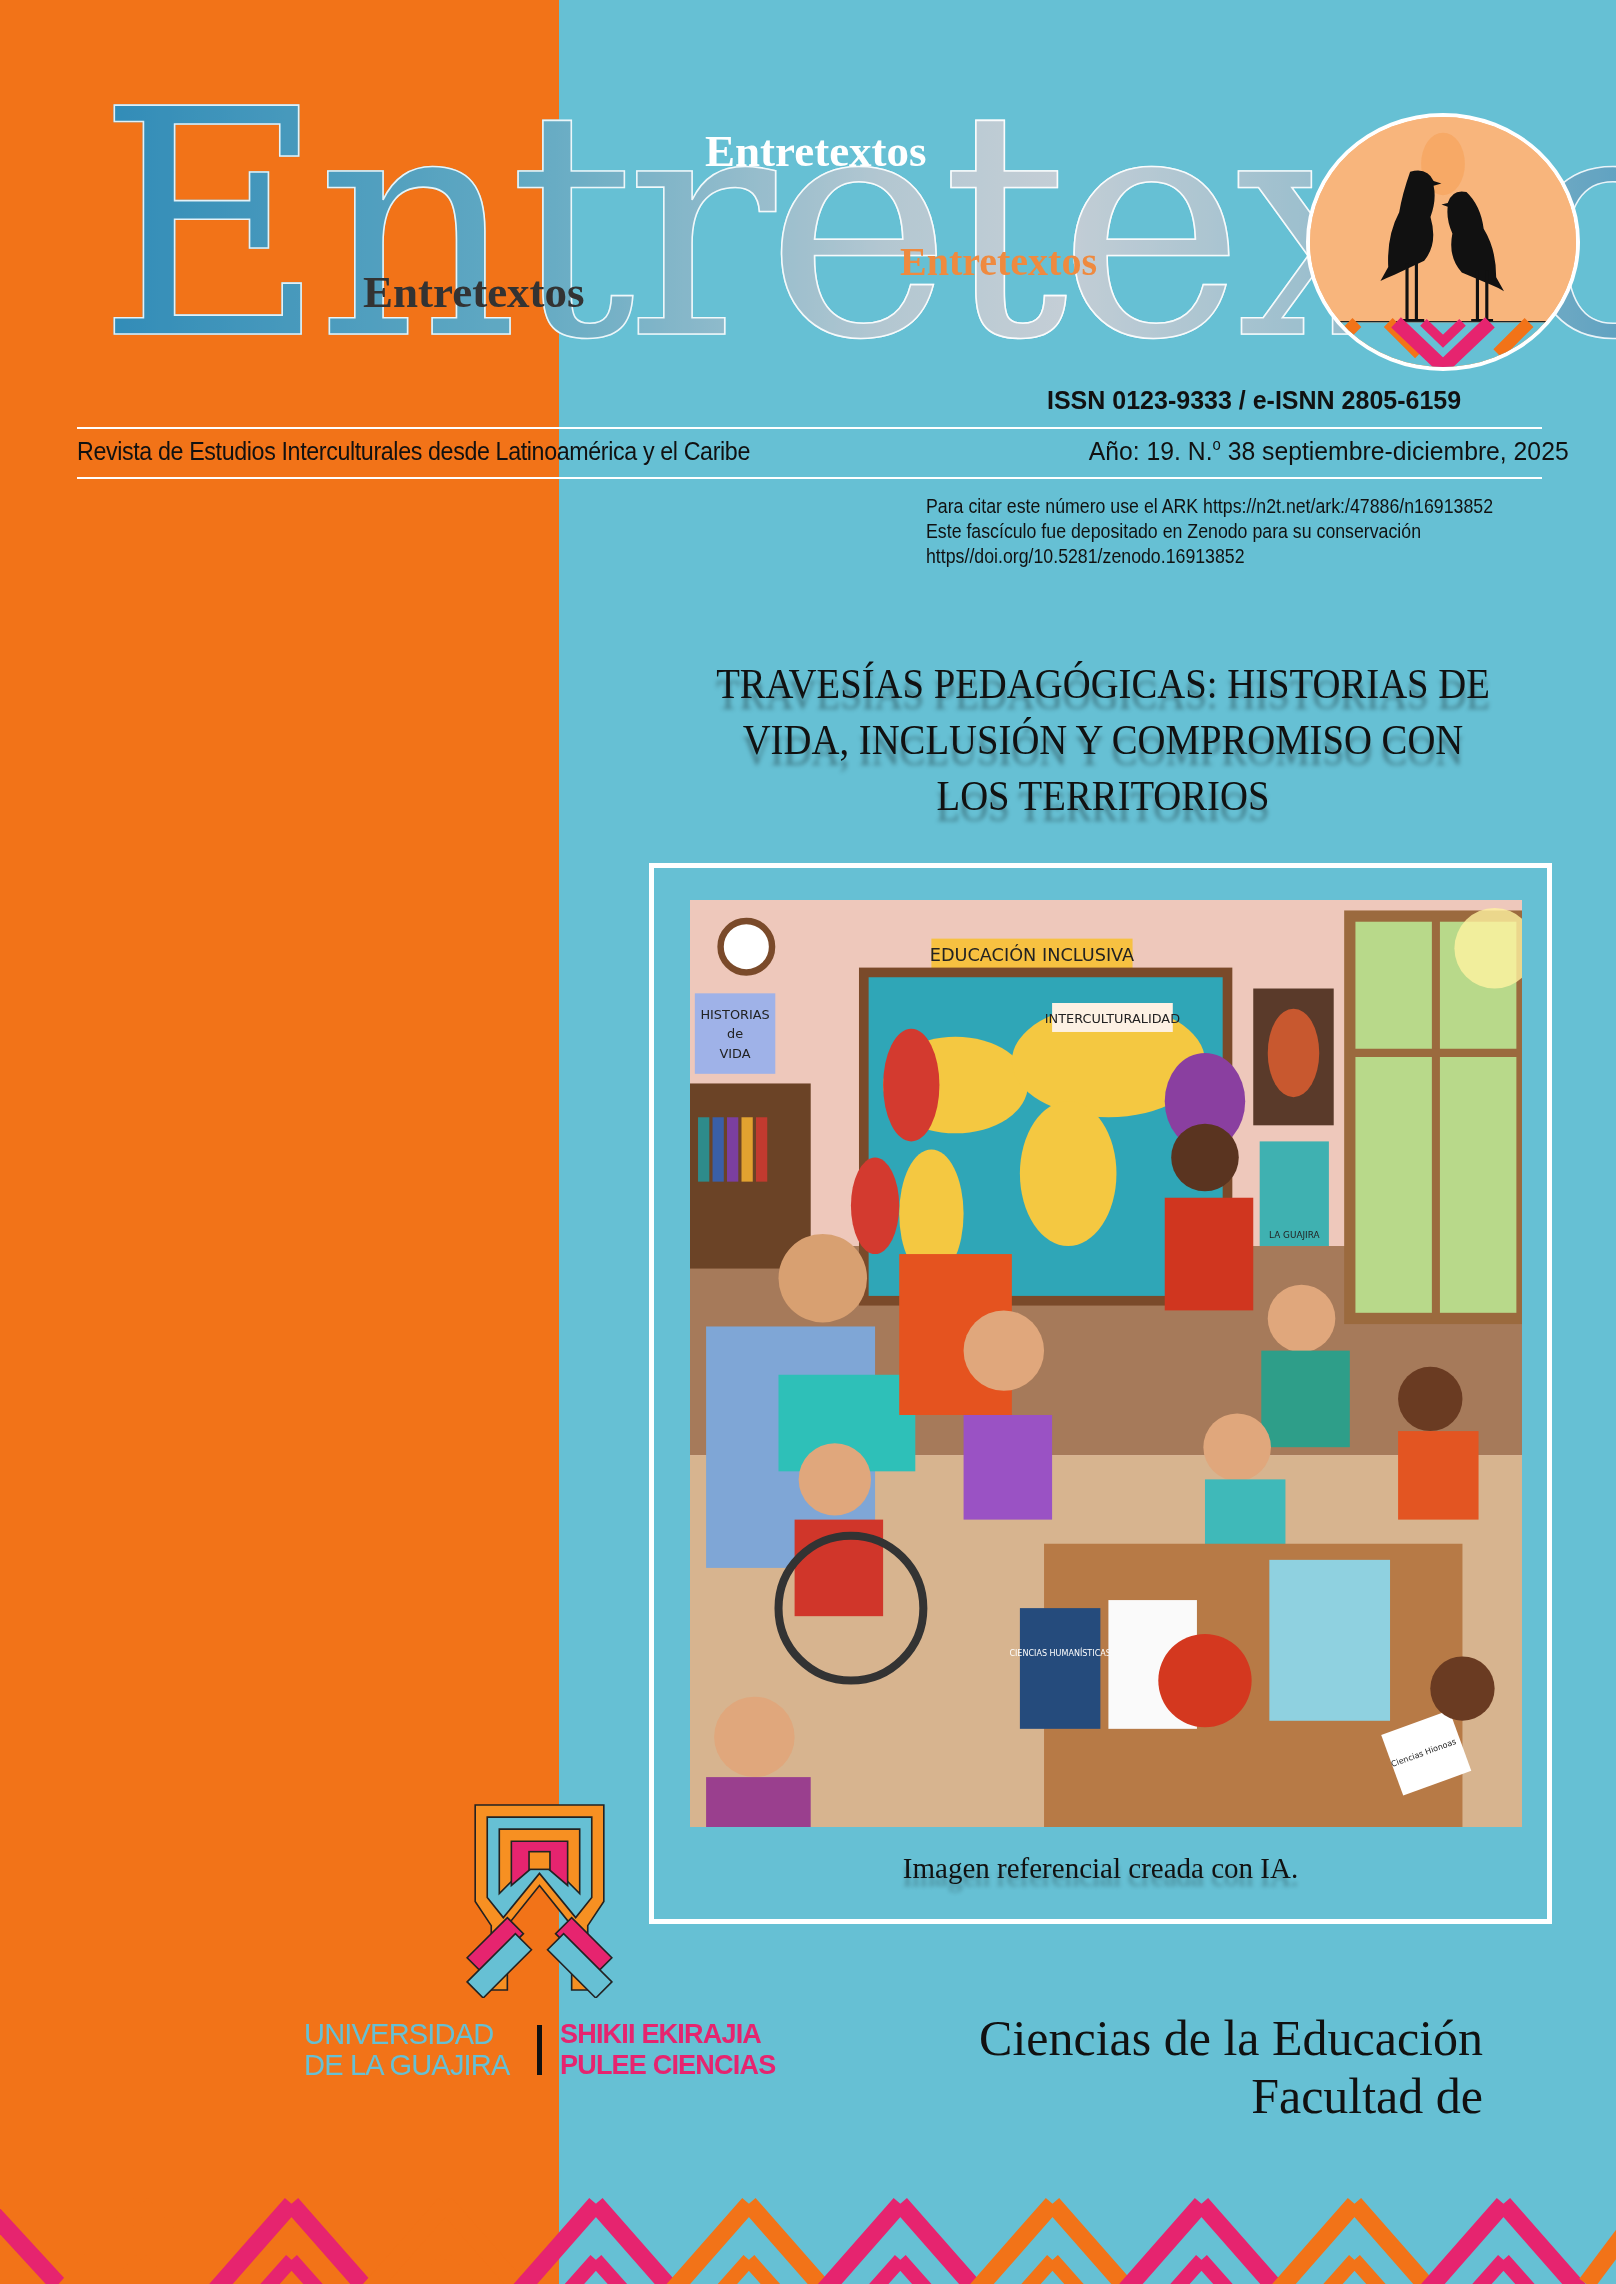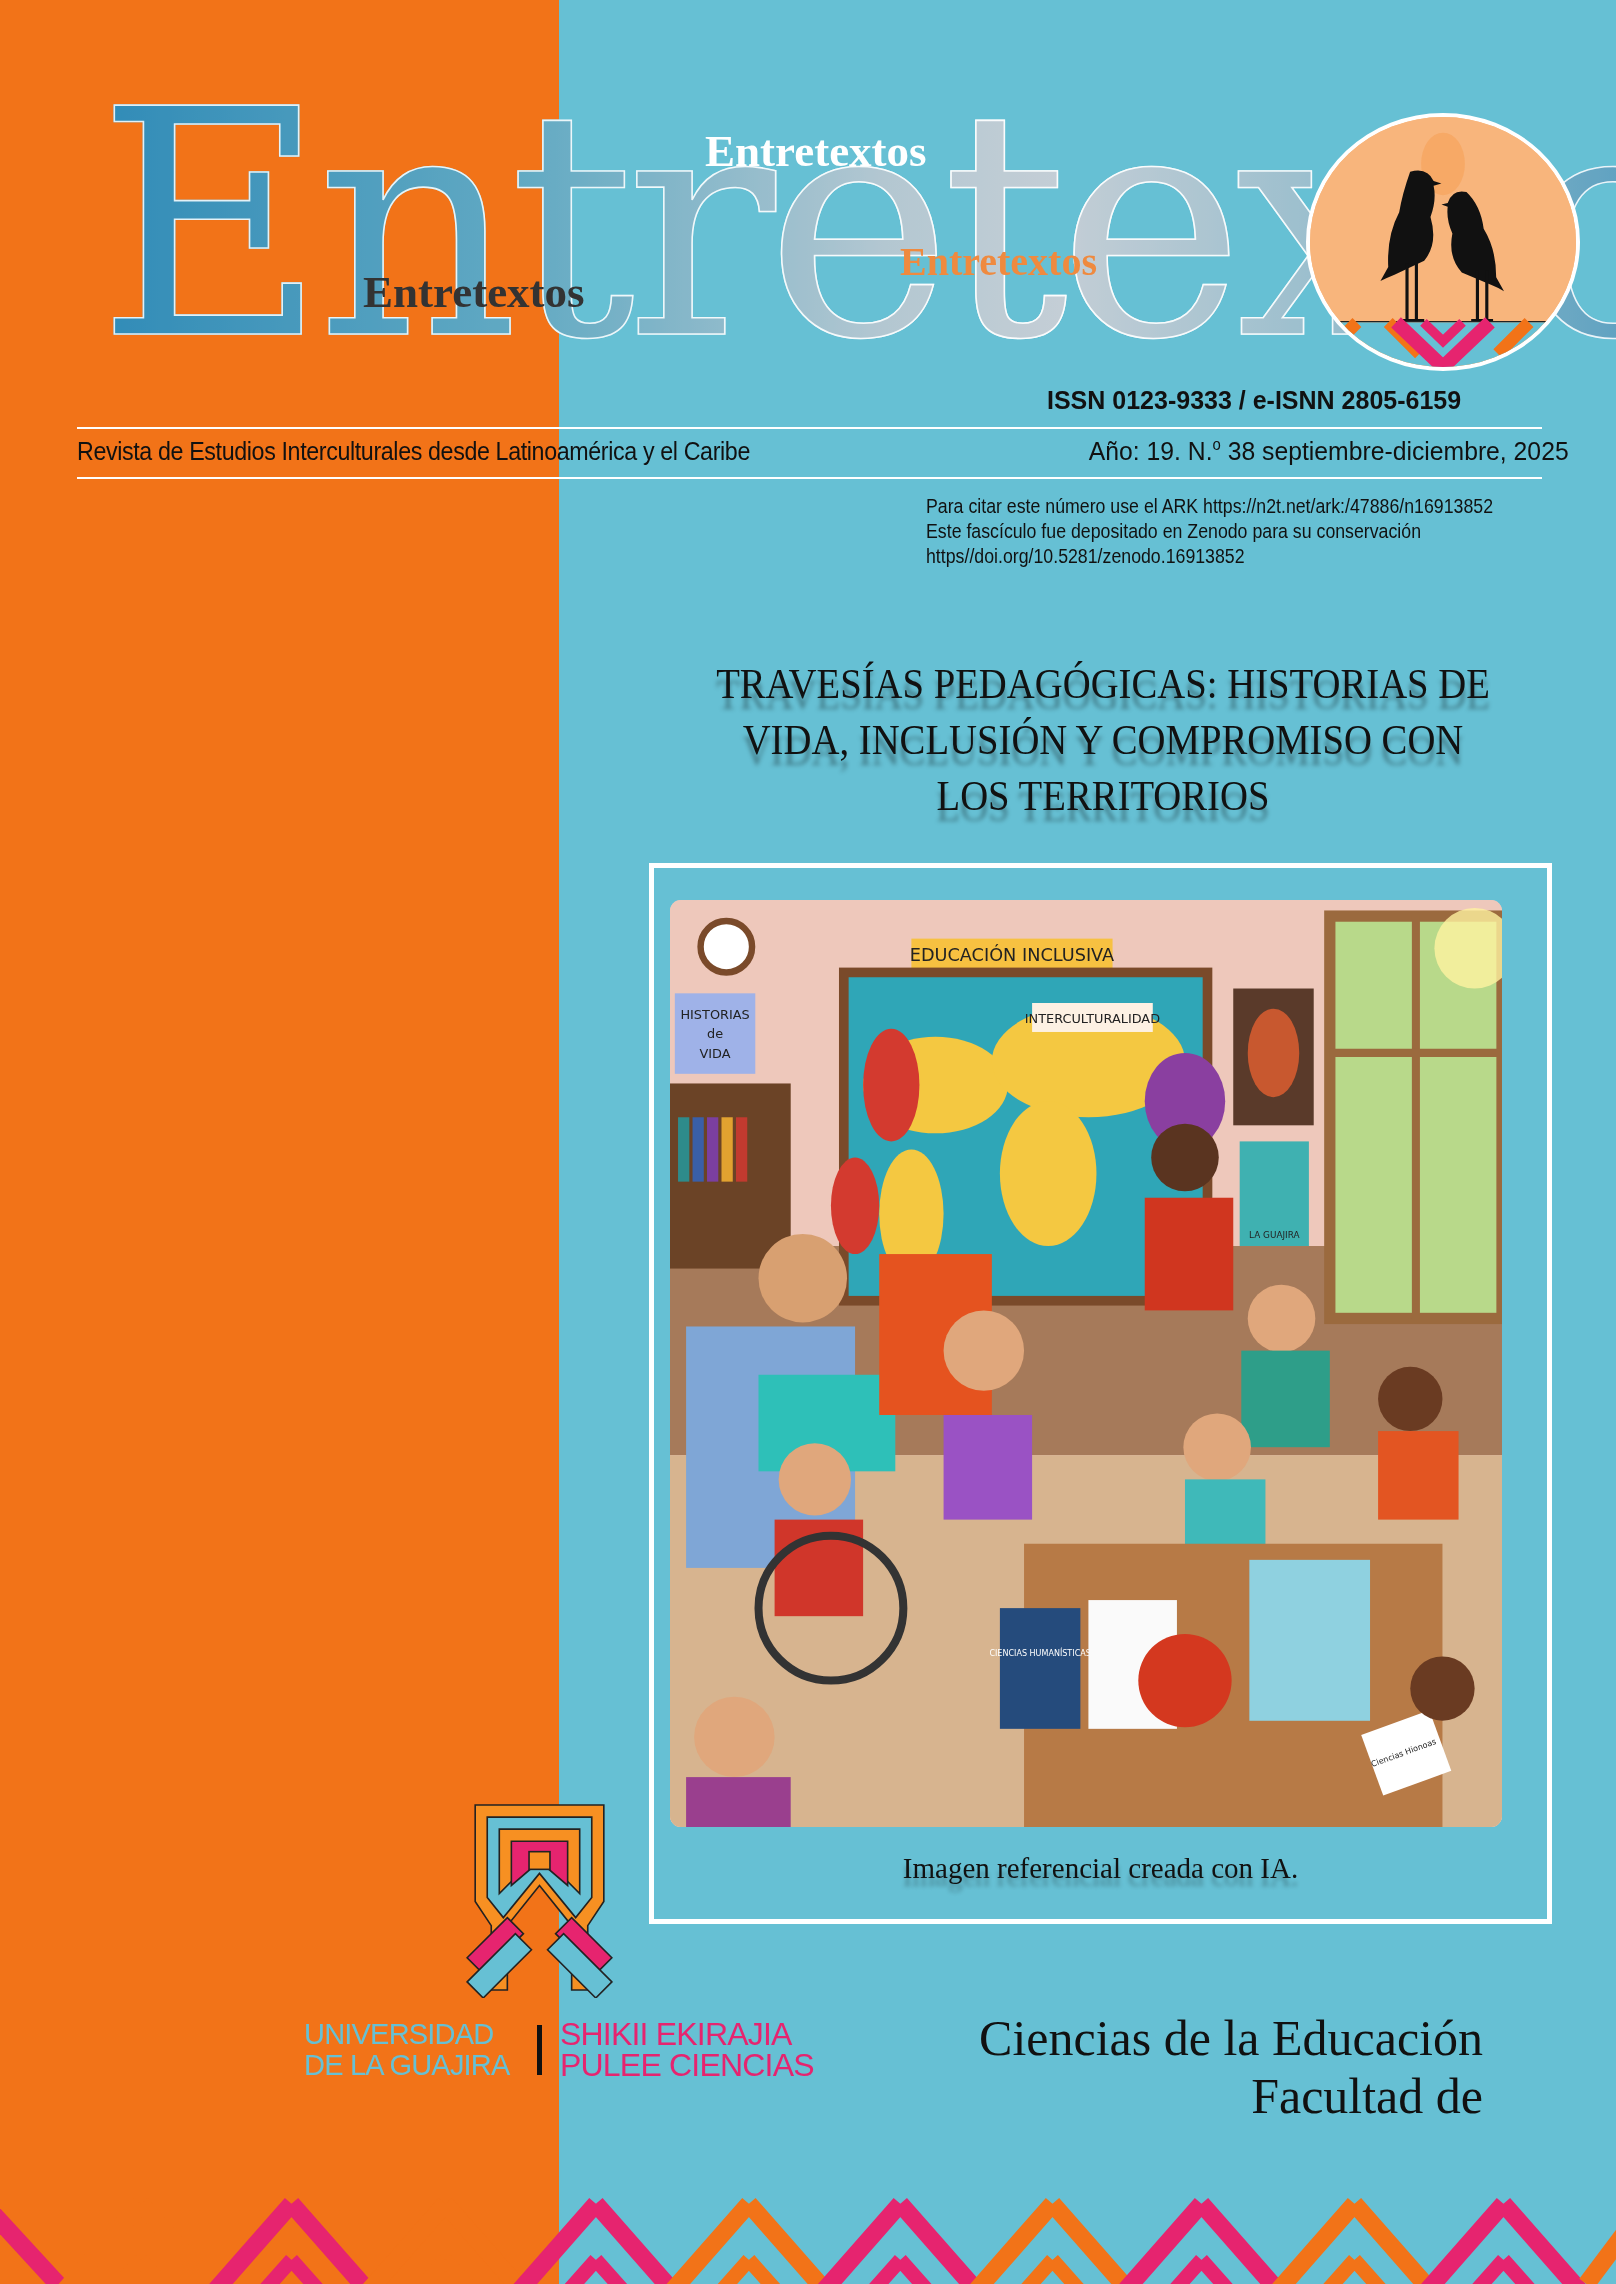--- a/index.html
+++ b/index.html
@@ -47,35 +47,35 @@
   
   .feature-title {
     position: absolute; left: 660px; top: 656px; width: 886px; text-align: center;
     font-family: "Liberation Serif", serif; font-size: 43px; line-height: 56px; color: #111;
     text-shadow: 0 11.3px 4.8px rgba(0,0,0,0.35);
     transform: scaleX(0.9); transform-origin: center;
   }
 
   
   .frame { position: absolute; left: 649px; top: 863px; width: 903px; height: 1061px; border: 5.6px solid #ffffff; }
-  .illustration { position: absolute; left: 16px; top: 32px; width: 832px; height: 927px; overflow: hidden; background: #eec8bb; border-radius: 11px; }
+  .illustration { position: absolute; left: 36px; top: 32px; width: 832px; height: 927px; overflow: hidden; background: #eec8bb; }
   .illustration svg { width: 100%; height: 100%; display: block; }
   .caption {
     position: absolute; left: 0; top: 984px; width: 100%; text-align: center;
     font-family: "Liberation Serif", serif; font-size: 29px; color: #111;
     text-shadow: 0 8px 4px rgba(0,0,0,0.3);
   }
 
   
   .uni-emblem { position: absolute; left: 451px; top: 1797px; width: 177px; height: 201px; }
   .uni-emblem svg { width: 100%; height: 100%; display: block; }
   .uni-text { position: absolute; left: 304px; top: 2019px; }
   .uni-es { position: absolute; left: 0; top: 0; font-size: 29px; line-height: 31px; color: #66c0d4; letter-spacing: -0.8px; white-space: nowrap; font-weight: 300; }
   .uni-bar { position: absolute; left: 233px; top: 6.4px; width: 4.8px; height: 50px; background: #111; }
-  .uni-way { position: absolute; left: 256px; top: 0; font-size: 32px; line-height: 31px; color: #e6246f; letter-spacing: -0.8px; white-space: nowrap; }
+  .uni-way { position: absolute; left: 256px; top: 0; font-size: 27px; line-height: 31px; color: #e6246f; letter-spacing: -0.8px; white-space: nowrap; font-weight: bold; }
 
   .faculty { position: absolute; left: 886px; top: 2009px; width: 597px; text-align: right; font-family: "Liberation Serif", serif; font-size: 50px; line-height: 58px; color: #111; }
 
   
   .bottom-pattern { position: absolute; left: 0; top: 2174px; width: 1617px; height: 110px; }
   .bottom-pattern svg { width: 100%; height: 100%; display: block; }
 </style>
 </head>
 <body>
 

